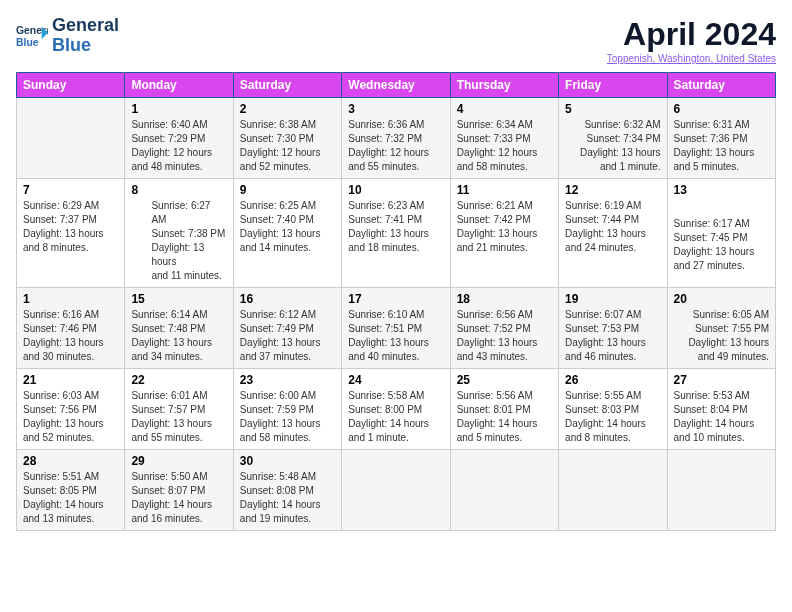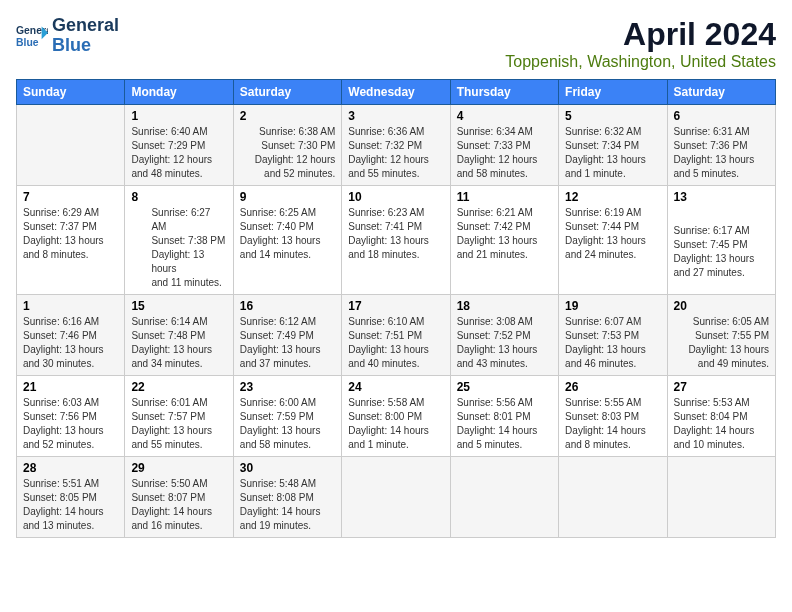--- a/index.html
+++ b/index.html
@@ -33,30 +33,31 @@
     }
     .title-block {
       text-align: right;
     }
     .month-title {
       font-size: 32px;
       font-weight: bold;
       color: #0f172a;
     }
     .location {
-      font-size: 16px;
-      color: #4d7c0f;
+      font-size: 10px;
+      color: #8b5cf6;
+      text-decoration: underline;
     }
     table {
       width: 100%;
       border-collapse: collapse;
       font-size: 11px;
     }
     thead tr th {
-      background-color: #3b82f6;
+      background-color: #d946ef;
       color: #fff;
       text-align: left;
       padding: 5px 6px;
       font-size: 12px;
       font-weight: bold;
       border: 1px solid #1a5a9a;
     }
     tbody tr td {
       border: 1px solid #ccc;
       padding: 4px 6px;
@@ -120,42 +121,42 @@
         <td class="empty-cell"></td>
         <td>
           <div class="day-number">1</div>
           <div class="day-info" style="white-space: pre-line;">Sunrise: 6:40 AM
 Sunset: 7:29 PM
 Daylight: 12 hours
 and 48 minutes.</div>
         </td>
         <td>
           <div class="day-number">2</div>
-          <div class="day-info" style="white-space: pre-line; text-align: right;">Sunrise: 6:38 AM
+          <div class="day-info" style="white-space: pre-line;">Sunrise: 6:38 AM
 Sunset: 7:30 PM
 Daylight: 12 hours
 and 52 minutes.</div>
         </td>
         <td>
           <div class="day-number">3</div>
           <div class="day-info" style="white-space: pre-line;">Sunrise: 6:36 AM
 Sunset: 7:32 PM
 Daylight: 12 hours
 and 55 minutes.</div>
         </td>
         <td>
           <div class="day-number">4</div>
           <div class="day-info" style="white-space: pre-line;">Sunrise: 6:34 AM
 Sunset: 7:33 PM
 Daylight: 12 hours
 and 58 minutes.</div>
         </td>
         <td>
           <div class="day-number">5</div>
-          <div class="day-info" style="white-space: pre-line;">Sunrise: 6:32 AM
+          <div class="day-info" style="white-space: pre-line; text-align: right;">Sunrise: 6:32 AM
 Sunset: 7:34 PM
 Daylight: 13 hours
 and 1 minute.</div>
         </td>
         <td>
           <div class="day-number">6</div>
           <div class="day-info" style="white-space: pre-line;">Sunrise: 6:31 AM
 Sunset: 7:36 PM
 Daylight: 13 hours
 and 5 minutes.</div>
@@ -236,21 +237,21 @@
         </td>
         <td>
           <div class="day-number">17</div>
           <div class="day-info" style="white-space: pre-line;">Sunrise: 6:10 AM
 Sunset: 7:51 PM
 Daylight: 13 hours
 and 40 minutes.</div>
         </td>
         <td>
           <div class="day-number">18</div>
-          <div class="day-info" style="white-space: pre-line;">Sunrise: 3:08 AM
+          <div class="day-info" style="white-space: pre-line;">Sunrise: 6:56 AM
 Sunset: 7:52 PM
 Daylight: 13 hours
 and 43 minutes.</div>
         </td>
         <td>
           <div class="day-number">19</div>
           <div class="day-info" style="white-space: pre-line;">Sunrise: 6:07 AM
 Sunset: 7:53 PM
 Daylight: 13 hours
 and 46 minutes.</div>

